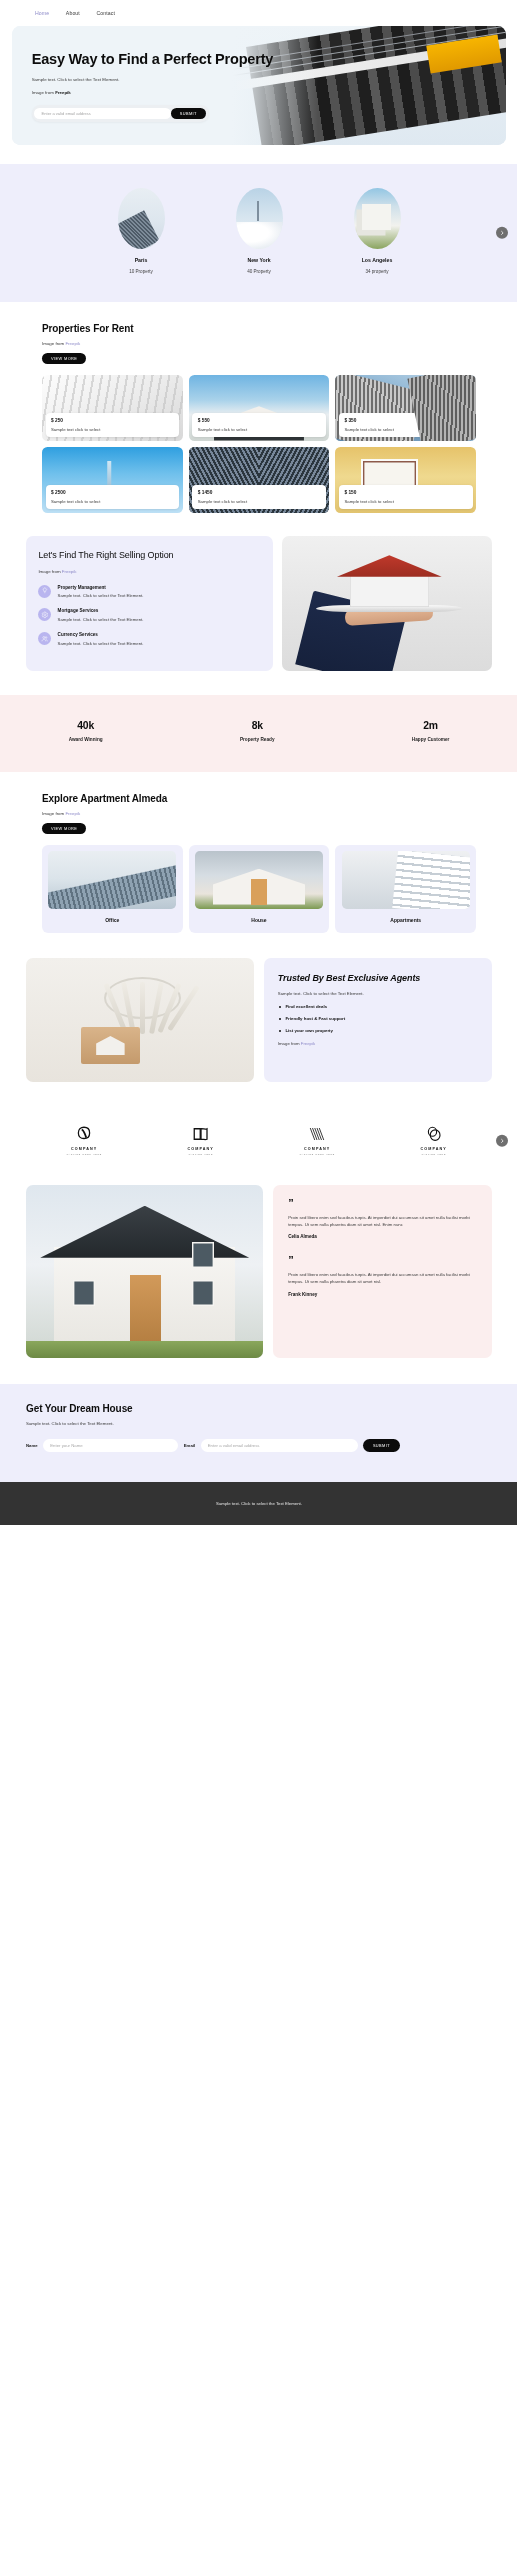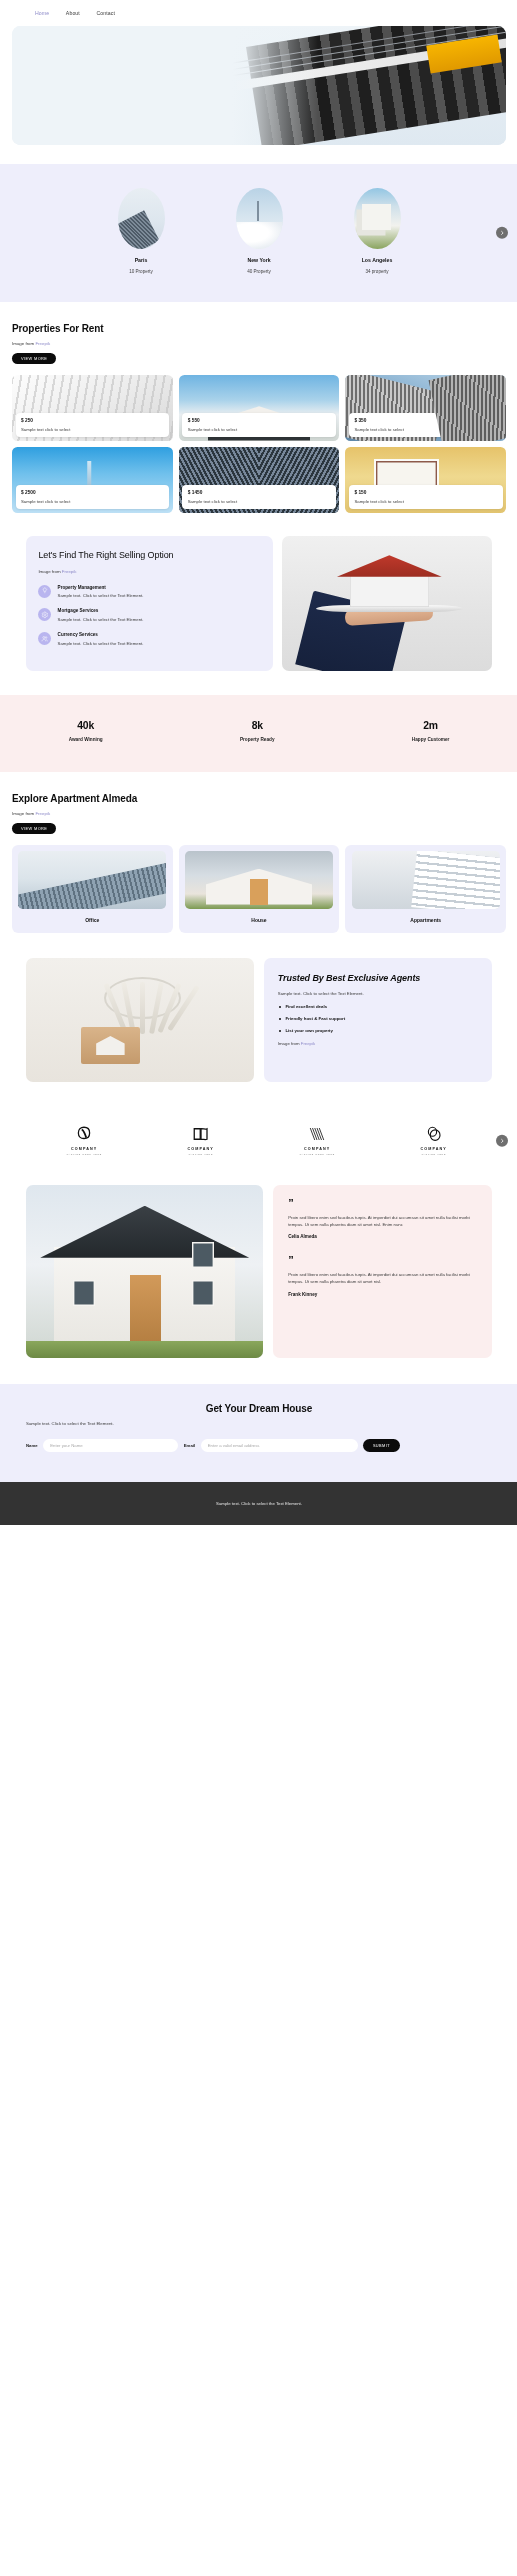--- a/index.html
+++ b/index.html
@@ -236,21 +236,21 @@
     color: #fff;
     display: flex;
     align-items: center;
     justify-content: center;
     font-size: 5.5px;
     cursor: pointer;
     border: none;
   }
 
   
-  .section { padding: 21px 12px 0; }
+  .section { padding: 21px 42px 0; }
   .sec-title {
     font-size: 10px;
     font-weight: 700;
     letter-spacing: -0.1px;
     color: #0d0d0d;
   }
   .sec-credit { margin-top: 7px; font-size: 4.4px; color: #3a3a3a; }
   .sec-credit .lnk { color: #8e8bc9; }
   .btn-view {
     margin-top: 7px;
@@ -630,21 +630,20 @@
   .cta {
     margin-top: 26px;
     background: #eeeefb;
     padding: 19.3px 26px 30px;
   }
   .cta-title {
     font-size: 10px;
     font-weight: 700;
     letter-spacing: -0.1px;
     color: #0d0d0d;
-    text-align: center;
   }
   .cta-sub { margin-top: 7px; font-size: 4.4px; color: #3a3a3a; }
   .cta-form {
     margin-top: 12.4px;
     display: flex;
     align-items: center;
     gap: 5.5px;
   }
   .cta-lab { font-size: 4.3px; font-weight: 700; color: #1a1a1a; }
   .cta-form input {
@@ -683,20 +682,31 @@
   <div class="hero">
     <div class="hero-photo">
       <div class="sky"></div>
       <div class="white-edge"></div>
       <div class="bld"></div>
       <div class="band"></div>
       <div class="yellow"></div>
       <div class="rail"></div>
     </div>
     <div class="hero-fade"></div>
+    <div class="hero-content">
+      <h1 class="hero-title">Easy Way to Find a Perfect Property</h1>
+      <p class="hero-sub">Sample text. Click to select the Text Element.</p>
+      <p class="img-credit">
+        <span>Image from </span><b>Freepik</b>
+      </p>
+      <form class="hero-form">
+        <input type="text" id="hero-email-input" placeholder="Enter a valid email address" value="" style="">
+        <button type="submit" class="btn-dark">SUBMIT</button>
+      </form>
+    </div>
   </div>
 </div>
 
 <section class="cities">
   <div class="cities-row">
     <div class="city">
       <div class="city-ph ph-paris"></div>
       <div class="city-name">Paris</div>
       <div class="city-count">10 Property</div>
     </div>

